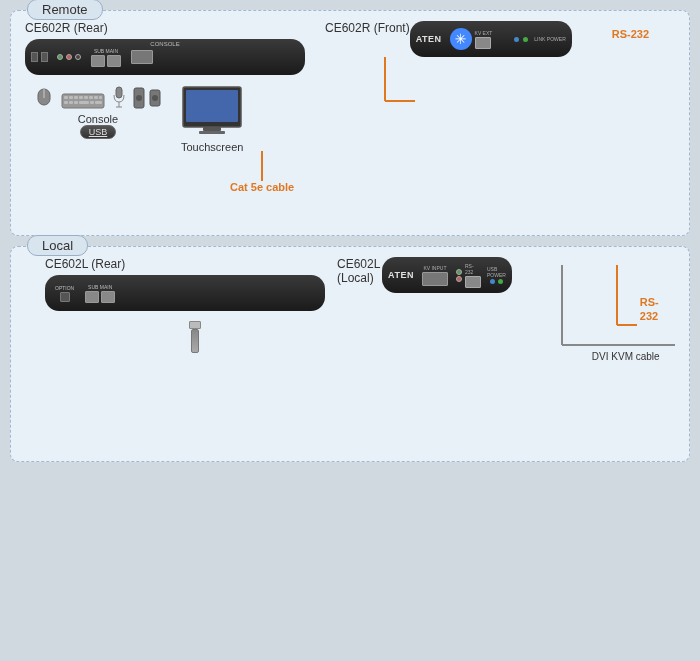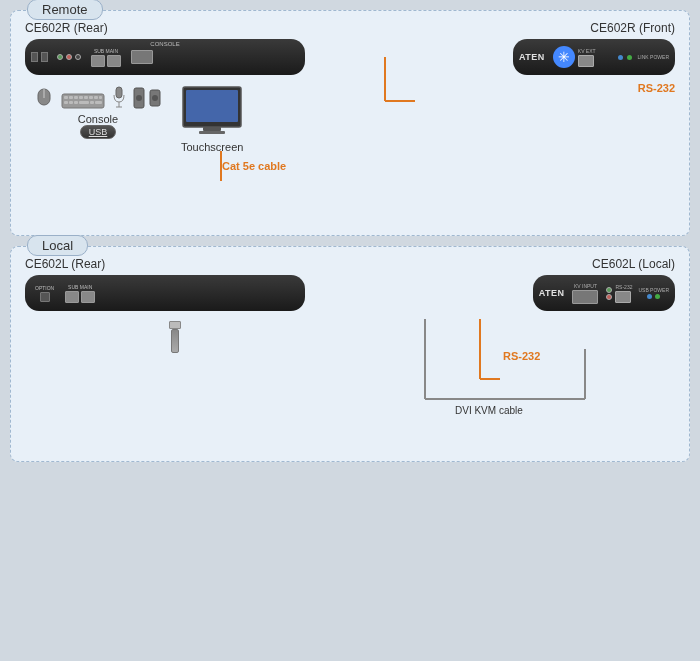--- a/index.html
+++ b/index.html
@@ -141,35 +141,35 @@
       font-weight: bold;
     }
     .remote-inner {
       display: flex;
       gap: 20px;
       position: relative;
       min-height: 200px;
     }
     .local-inner {
       display: flex;
-      gap: 6px;
+      gap: 12px;
       position: relative;
       min-height: 190px;
+      margin-left: 20px;
     }
     .left-panel {
       flex: 0 0 280px;
       display: flex;
       flex-direction: column;
     }
     .right-panel {
       flex: 1;
       display: flex;
-      flex-direction: column;
+      flex-direction: row;
       position: relative;
-      align-items: flex-end;
     }
     .below-bar {
       display: flex;
       gap: 20px;
       margin-top: 10px;
       padding-left: 10px;
     }
     .console-block {
       display: flex;
       flex-direction: column;
@@ -374,21 +374,21 @@
 
         <svg style="position:absolute;top:0;left:0;width:100%;height:100%;pointer-events:none;">
 
           <line x1="60" y1="36" x2="60" y2="80" stroke="#e07820" stroke-width="2"></line>
           <line x1="60" y1="80" x2="90" y2="80" stroke="#e07820" stroke-width="2"></line>
         </svg>
       </div>
 
     </div>
 
-    <div style="position:absolute;left:209px;top:140px;display:flex;flex-direction:row;align-items:center;">
+    <div style="position:absolute;left:219px;top:140px;display:flex;flex-direction:column;align-items:center;">
 
       <div style="width:2px;height:30px;background:#e07820;"></div>
       <div class="cat5e-label">Cat 5e cable</div>
     </div>
 
   </div>
 
   <div class="section-box">
     <span class="section-label">Local</span>
     <div class="local-inner">

